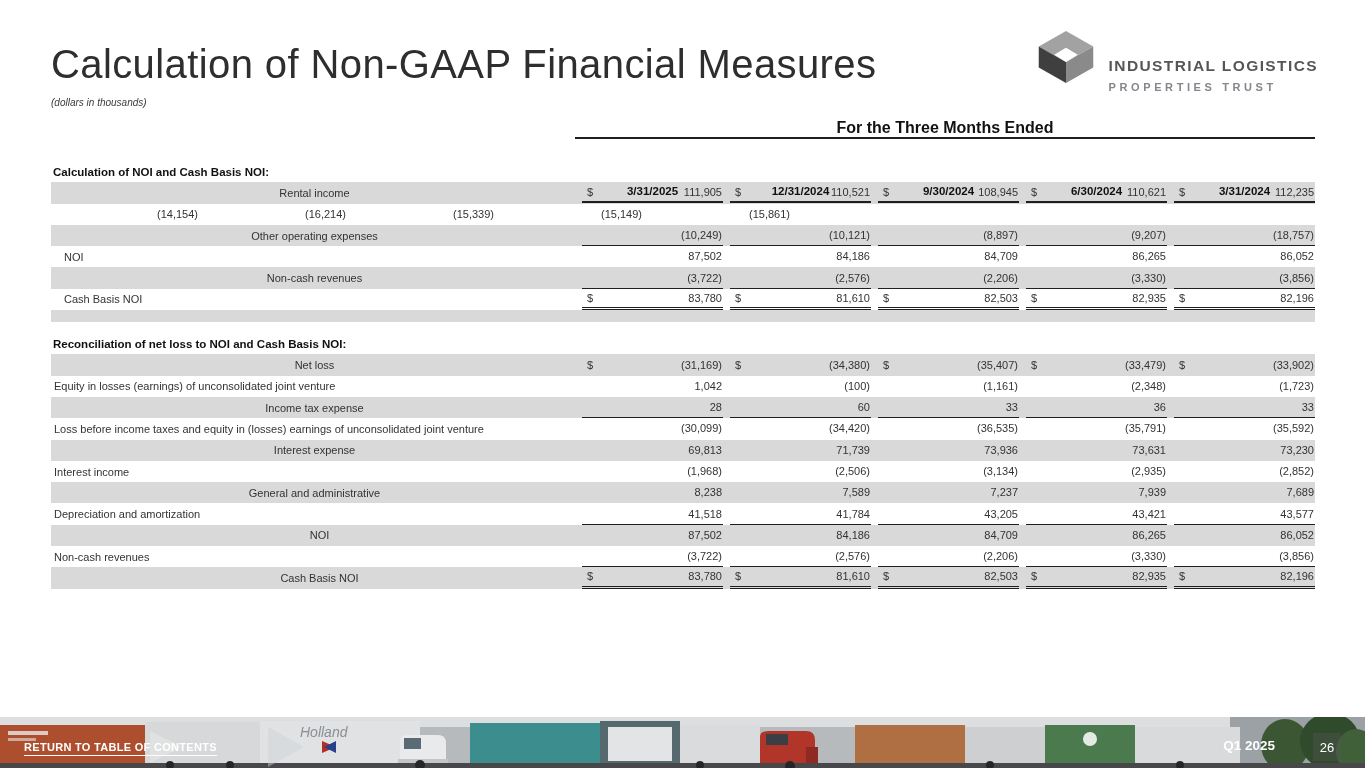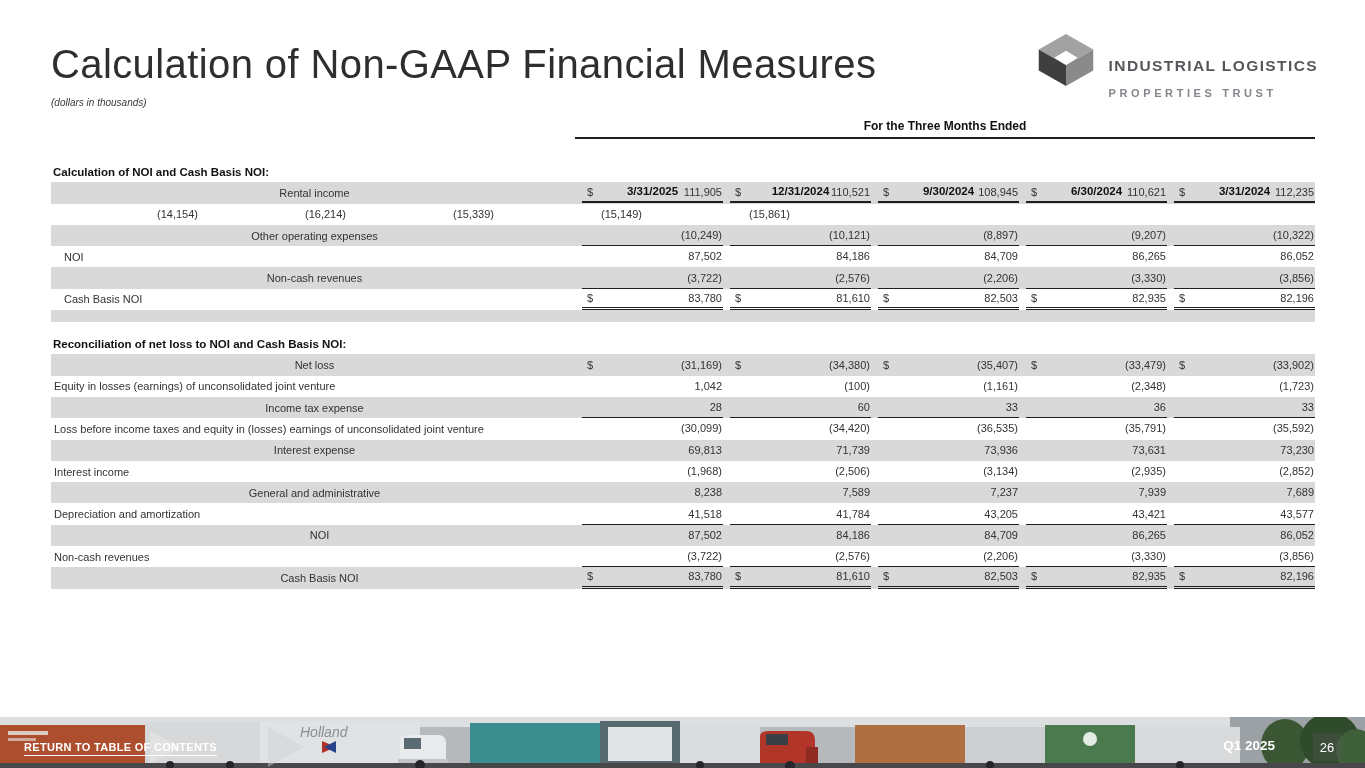--- a/index.html
+++ b/index.html
@@ -14,26 +14,26 @@
   .page-title{
     position:absolute;left:51px;top:42px;font-size:40px;font-weight:300;
     color:#2e2e2e;letter-spacing:.4px;
   }
   .page-subtitle{
     position:absolute;left:51px;top:97px;font-size:10px;font-style:italic;color:#3a3a3a;
   }
   .logo{position:absolute;top:20px;right:47px;display:flex;align-items:center;gap:12px;}
   .logo svg{width:62px;height:54px;}
   .logo-text .l1{font-size:15.5px;font-weight:bold;letter-spacing:1.4px;color:#54565a;margin-top:37px;}
-  .logo-text .l2{font-size:11px;font-weight:bold;letter-spacing:3.6px;color:#83868a;margin-top:12px;}
+  .logo-text .l2{font-size:11px;font-weight:bold;letter-spacing:3.6px;color:#83868a;margin-top:6px;}
 
   .fin-table{position:absolute;left:51px;top:116px;width:1264px;}
   .period-header{
     margin-left:524px;width:740px;height:23px;text-align:center;
-    font-size:12px;font-weight:bold;color:var(--head);
+    font-size:16px;font-weight:bold;color:var(--head);
     border-bottom:2px solid var(--line);padding-top:3px;
   }
   .date-row{display:flex;height:22px;}
   .date-spacer{width:524px;}
   .trow{display:flex;align-items:center;height:21.3px;}
   .section-header{font-weight:bold;font-size:11.5px;color:var(--head);padding-left:2px;}
   .shaded{background:var(--shade);text-align:center;}
   .spacer{height:12px;}
   .wgap{height:11px;}
   .rlabel{width:524px;font-size:11px;color:var(--text);padding-left:3px;}
@@ -153,21 +153,21 @@
         <div class="cgroup u1">
           <span class="dollar"></span>
           <span class="val">(8,897)</span>
         </div>
         <div class="cgroup u1">
           <span class="dollar"></span>
           <span class="val">(9,207)</span>
         </div>
         <div class="cgroup u1">
           <span class="dollar"></span>
-          <span class="val">(10,322)</span>
+          <span class="val">(18,757)</span>
         </div>
       </div>
       <div class="trow data-row">
         <div class="rlabel indent">NOI</div>
         <div class="cgroup">
           <span class="dollar"></span>
           <span class="val">87,502</span>
         </div>
         <div class="cgroup">
           <span class="dollar"></span>

